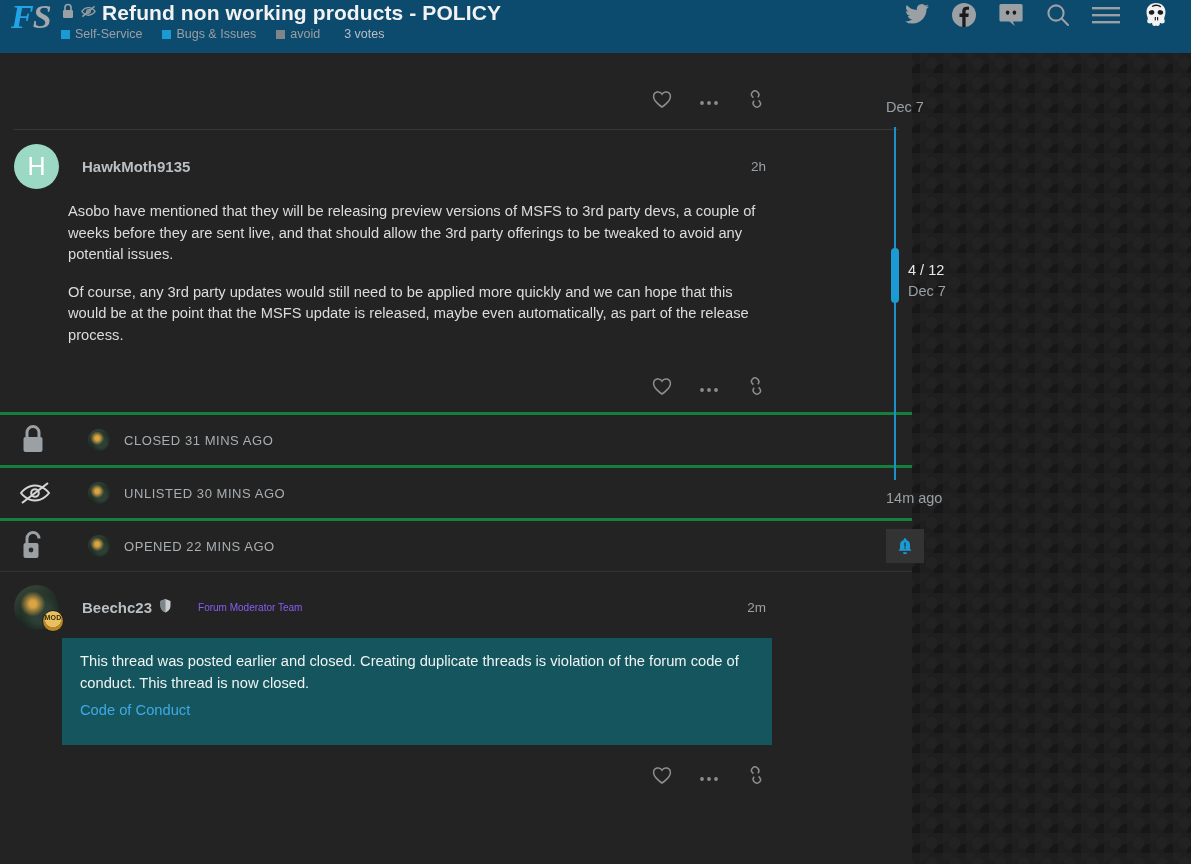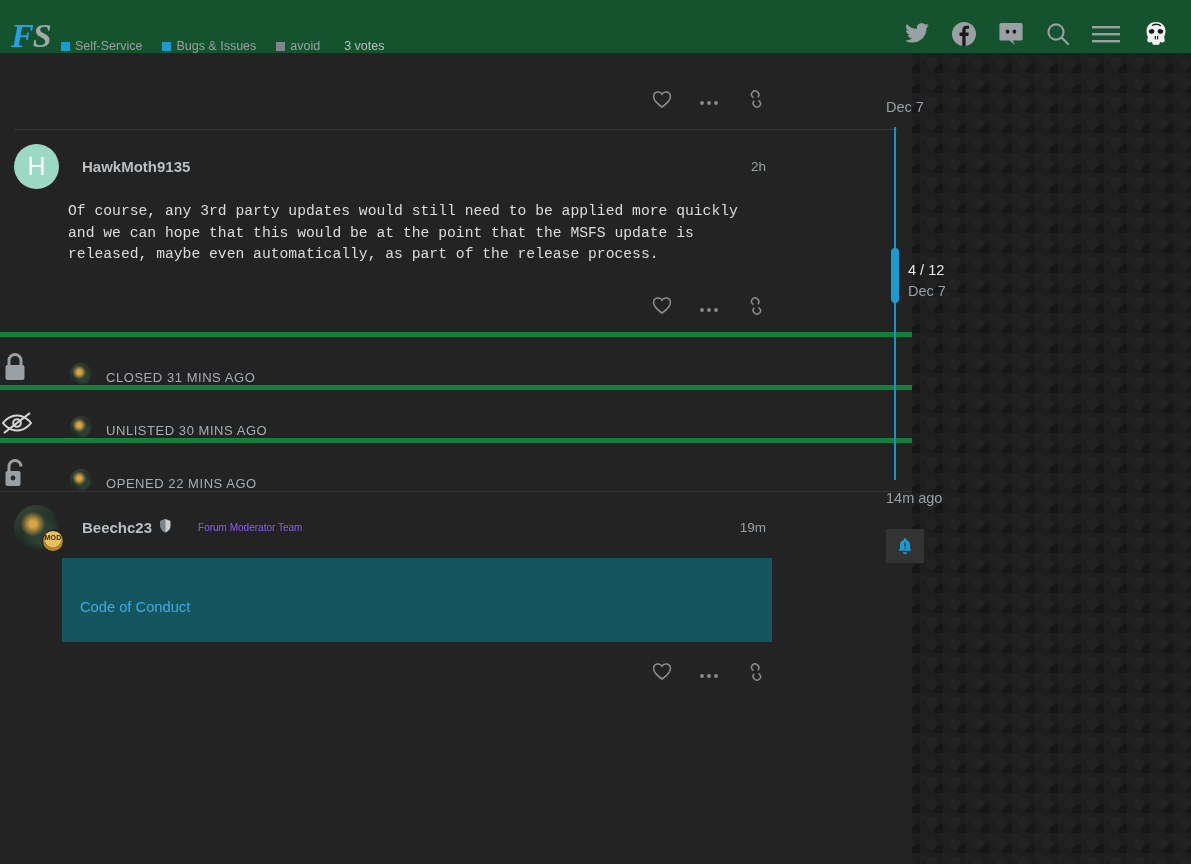--- a/index.html
+++ b/index.html
@@ -17,22 +17,22 @@
       radial-gradient(circle at 50% 50%, rgba(255,255,255,0.018) 0 38%, transparent 39%),
       radial-gradient(circle at 0% 0%, rgba(255,255,255,0.013) 0 28%, transparent 29%),
       radial-gradient(circle at 100% 100%, rgba(0,0,0,0.22) 0 30%, transparent 31%);
     background-size: 23px 20px, 23px 20px, 23px 20px;
   }
 
   
   #header {
     position: absolute; top: 0; left: 0;
     width: 1191px; height: 53px;
-    background: #14532d;
-    display: flex; align-items: flex-end;
+    background: #0c4a6e;
+    display: flex; align-items: flex-start;
   }
   #logo {
     width: 44px; margin-left: 11px; flex: 0 0 auto;
     font-family: "Liberation Serif", serif;
     font-size: 34px; font-weight: bold; font-style: italic;
     line-height: 1; letter-spacing: -1px;
   }
   #logo .f { color: #22a3e8; }
   #logo .s { color: #a3a9ad; }
 
@@ -111,31 +111,32 @@
   .timestamp { font-size: 13.5px; color: #9aa0a4; flex: 0 0 auto; }
 
   .post-body {
     padding-left: 68px; padding-right: 146px;
     margin-top: 12px;
   }
   .post-body p {
     font-size: 14.7px; line-height: 21.5px; color: #dcdcdc;
     margin-bottom: 16px;
   }
-  .post-body p:last-child { margin-bottom: 4px; font-family: Liberation Mono, monospace; }
+  .post-body p:last-child { margin-bottom: 4px; }
 
   .post-foot {
     display: flex; justify-content: flex-end; align-items: center;
     gap: 27px; padding-right: 146px; margin-top: 30px; padding-bottom: 12px;
   }
 
   
   .log-row {
-    display: flex; align-items: flex-end; height: 53px;
-    border-top: 5px solid #15803d;
+    display: flex; align-items: center; height: 53px;
+    border-top: 3px solid #15803d;
+    padding-left: 18px;
   }
   .log-row:first-of-type { border-top: 1px solid #333333; }
   .log-icon { width: 38px; flex: 0 0 auto; display: flex; align-items: center; }
   .log-av {
     width: 22px; height: 22px; border-radius: 50%; flex: 0 0 auto;
     margin-left: 32px;
     background:
       radial-gradient(circle at 42% 42%, #d9a441 0 12%, rgba(217,164,65,0) 38%),
       radial-gradient(circle at 60% 62%, #2e4035 0 26%, rgba(46,64,53,0) 55%),
       linear-gradient(150deg, #3b4a3c 0%, #1d2a23 55%, #121b16 100%);
@@ -146,21 +147,21 @@
   }
 
   
   #modpost { border-top: 1px solid #333333; padding-top: 13px; }
   .quote-box {
     margin-left: 62px; margin-right: 140px; margin-top: 8px;
     background: #15565e; padding: 13px 16px 26px 18px;
   }
   .quote-box p { font-size: 14.7px; line-height: 21.5px; color: #eef3f3; }
   .quote-link {
-    display: inline-block; margin-top: 28px;
+    display: inline-block; margin-top: 8px;
     font-size: 14.7px; color: #3fa9e8; text-decoration: none; cursor: pointer;
   }
 
   
   .tl-top-date {
     position: absolute; left: 14px; top: 46px;
     font-size: 14.5px; color: #9aa0a4;
   }
   .tl-line {
     position: absolute; left: 22px; top: 74px;
@@ -191,20 +192,36 @@
 </head>
 <body>
 
 <div id="header">
 
   <div id="logo">
     <span class="f">F</span><span class="s">S</span>
   </div>
 
   <div class="title-block">
+    <div class="title-row">
+      <span>
+        <svg width="14" height="16" viewBox="0 0 14 16">
+            <path d="M4 7V4.5a3 3 0 016 0V7" fill="none" stroke="#9aa0a4" stroke-width="1.7"></path>
+            <rect x="2" y="7" width="10" height="8" rx="1.2" fill="#9aa0a4"></rect>
+          </svg>
+      </span>
+      <span>
+        <svg width="17" height="16" viewBox="0 0 18 16">
+            <path d="M2 8.5s2.8-4 7-4 7 4 7 4-2.8 4-7 4-7-4-7-4z" fill="none" stroke="#9aa0a4" stroke-width="1.4"></path>
+            <circle cx="9" cy="8.5" r="1.9" fill="none" stroke="#9aa0a4" stroke-width="1.4"></circle>
+            <line x1="2.5" y1="14" x2="15.5" y2="3" stroke="#9aa0a4" stroke-width="1.6"></line>
+          </svg>
+      </span>
+      <span class="title-text">Refund non working products - POLICY</span>
+    </div>
     <div class="meta-row">
       <span class="cat">
         <i class="sq" style="background:#1b9ad4"></i>
         <span>Self-Service</span>
       </span>
       <span class="cat">
         <i class="sq" style="background:#1b9ad4"></i>
         <span>Bugs &amp; Issues</span>
       </span>
       <span class="cat">
@@ -291,20 +308,21 @@
       <div class="post-head">
         <div class="avatar avatar-h">
           <span>H</span>
         </div>
         <div class="name-wrap">
           <span class="username">HawkMoth9135</span>
         </div>
         <span class="timestamp">2h</span>
       </div>
       <div class="post-body">
+        <p>Asobo have mentioned that they will be releasing preview versions of MSFS to 3rd party devs, a couple of weeks before they are sent live, and that should allow the 3rd party offerings to be tweaked to avoid any potential issues.</p>
         <p>Of course, any 3rd party updates would still need to be applied more quickly and we can hope that this would be at the point that the MSFS update is released, maybe even automatically, as part of the release process.</p>
       </div>
       <div class="post-foot">
         <span class="act">
           <svg width="20" height="19" viewBox="0 0 20 19">
               <path d="M10 17S1.6 11.6 1.6 6.4A4.5 4.5 0 0110 4.2a4.5 4.5 0 018.4 2.2C18.4 11.6 10 17 10 17z" fill="none" stroke="#cfcfcf" stroke-width="1.5"></path>
             </svg>
         </span>
         <span class="act">
           <svg width="20" height="6" viewBox="0 0 20 6">
@@ -366,23 +384,24 @@
         <div class="name-wrap">
           <span class="username">Beechc23</span>
           <span>
             <svg width="13" height="15" viewBox="0 0 13 15">
                 <path d="M6.5 1l5 2v5c0 3.3-2.4 5.5-5 6.5C3.9 13.5 1.5 11.3 1.5 8V3z" fill="#c8ced2"></path>
                 <path d="M6.5 1v13.5C3.9 13.5 1.5 11.3 1.5 8V3z" fill="#7f8589"></path>
               </svg>
           </span>
           <span class="usertitle">Forum Moderator Team</span>
         </div>
-        <span class="timestamp">19m</span>
+        <span class="timestamp">2m</span>
       </div>
       <div class="quote-box">
+        <p>This thread was posted earlier and closed. Creating duplicate threads is violation of the forum code of conduct. This thread is now closed.</p>
         <a class="quote-link">Code of Conduct</a>
       </div>
       <div class="post-foot" style="margin-top:20px;">
         <span class="act">
           <svg width="20" height="19" viewBox="0 0 20 19">
               <path d="M10 17S1.6 11.6 1.6 6.4A4.5 4.5 0 0110 4.2a4.5 4.5 0 018.4 2.2C18.4 11.6 10 17 10 17z" fill="none" stroke="#cfcfcf" stroke-width="1.5"></path>
             </svg>
         </span>
         <span class="act">
           <svg width="20" height="6" viewBox="0 0 20 6">

